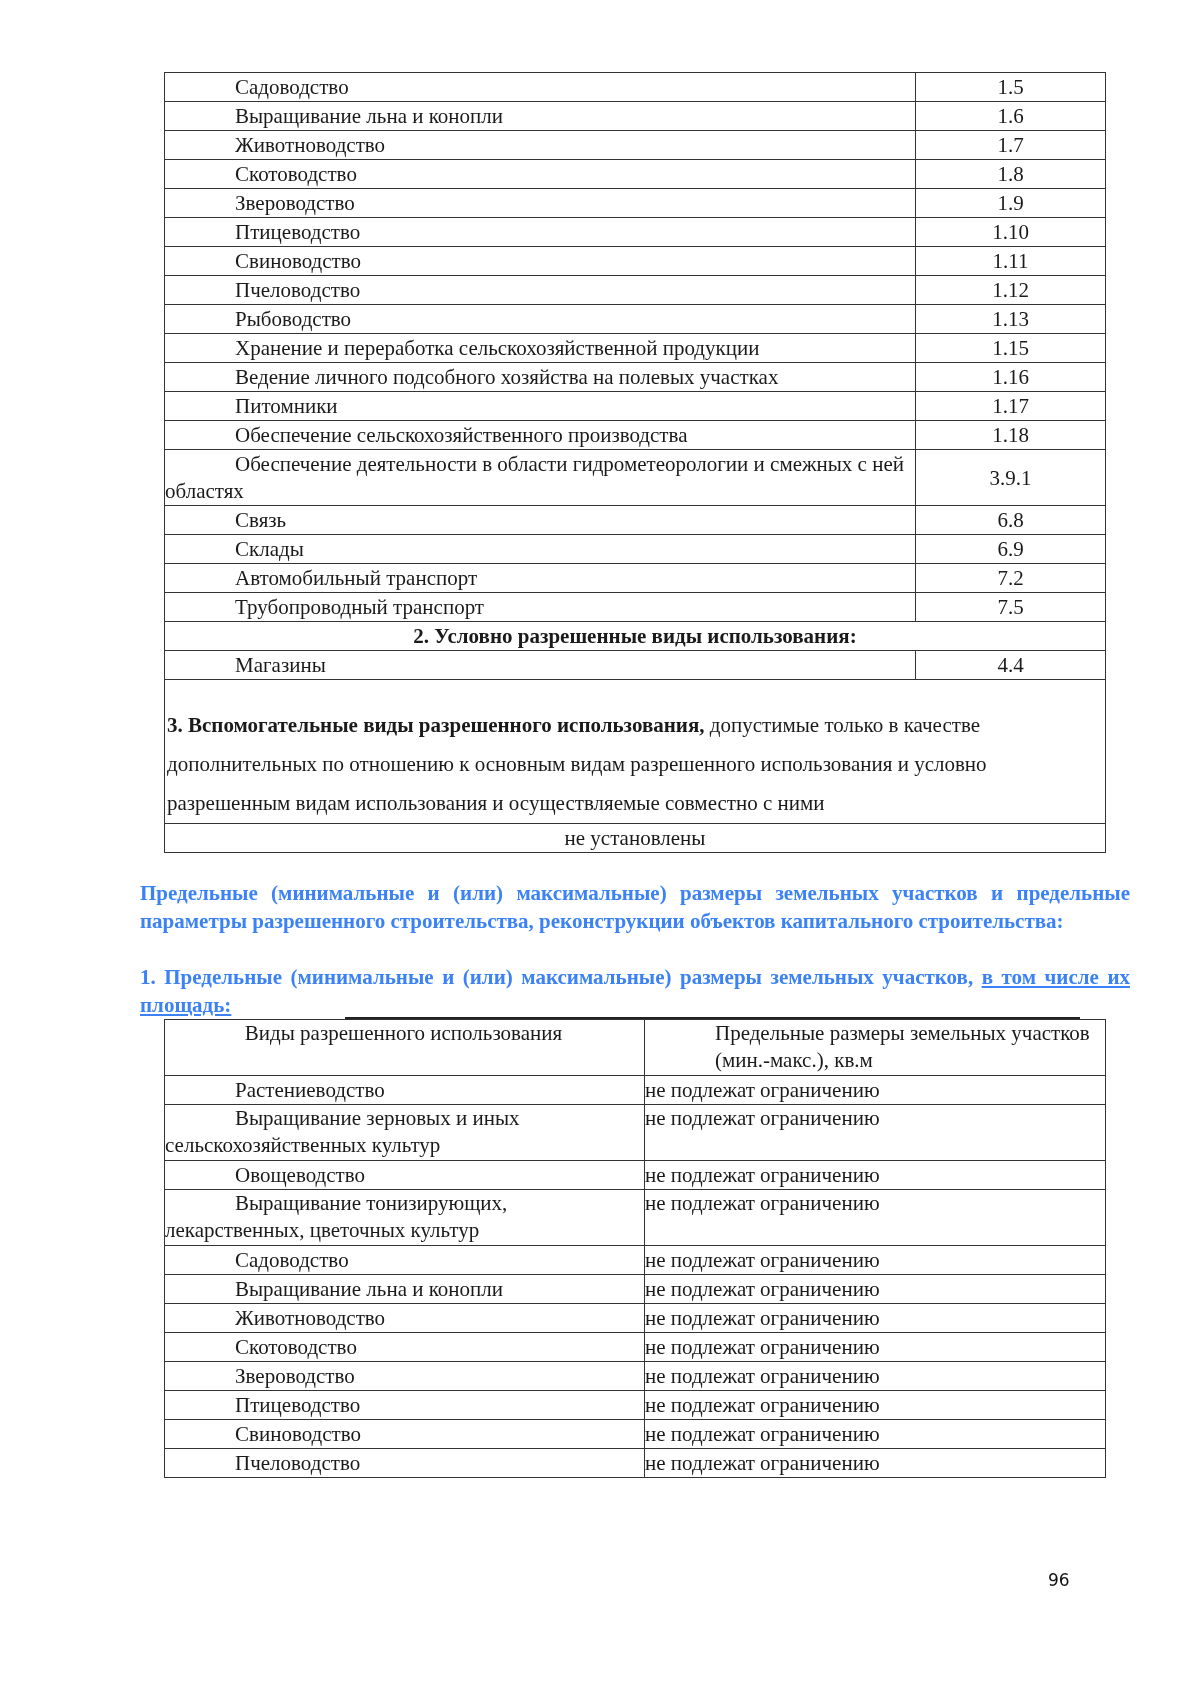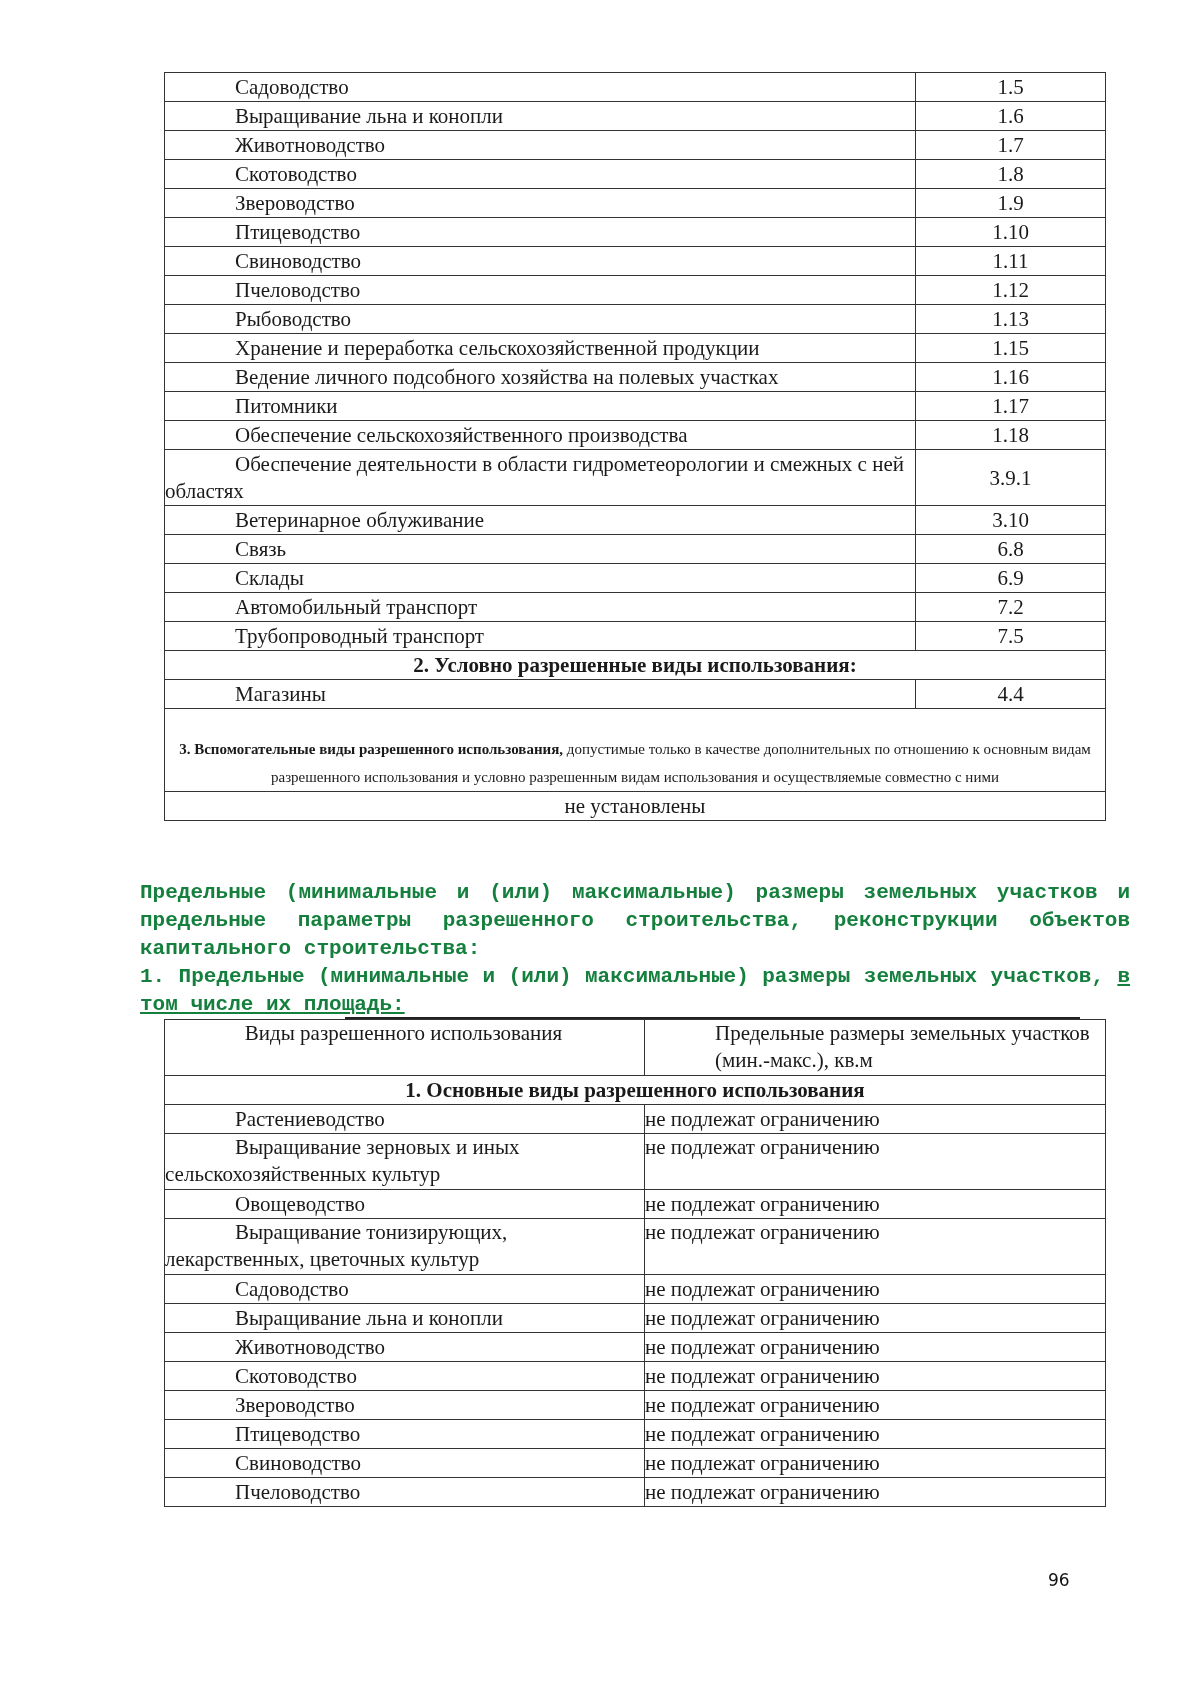--- a/index.html
+++ b/index.html
@@ -53,40 +53,39 @@
     }
     #t1 tr.r1 td { height: 27px; }
     #t1 tr.r2 td { height: 55px; }
     #t1 tr.r2 td.name .txt { line-height: 27px; }
     #t1 td.section-head {
       text-align: center;
       font-weight: bold;
       height: 27px;
     }
     #t1 td.aux {
-      text-align: center;
       padding-top: 26px;
-      line-height: 28px;
-      font-size: 15px;
+      line-height: 39px;
+      font-size: 21px;
     }
     #t1 td.aux b { font-weight: bold; }
     #t1 td.none {
       text-align: center;
       height: 27px;
     }
     
     .heading {
       position: absolute;
       left: 140px;
       width: 990px;
-      font-family: Liberation Mono, monospace;
+      font-family: Liberation Serif, serif;
       font-weight: bold;
       font-size: 21px;
       line-height: 28px;
-      color: #15803d;
+      color: #3b82f6;
       text-align: justify;
     }
     #h1 {
       top: 879px;
       text-align-last: left;
     }
     #h2 {
       top: 963px;
     }
     #h2 .ul {
@@ -229,26 +228,20 @@
         <td class="code">1.18</td>
       </tr>
       <tr class="r2">
         <td class="name">
             <span class="txt">Обеспечение деятельности в области гидрометеорологии и смежных с ней областях</span>
           </td>
         <td class="code">3.9.1</td>
       </tr>
       <tr class="r1">
         <td class="name">
-            <span class="txt">Ветеринарное облуживание</span>
-          </td>
-        <td class="code">3.10</td>
-      </tr>
-      <tr class="r1">
-        <td class="name">
             <span class="txt">Связь</span>
           </td>
         <td class="code">6.8</td>
       </tr>
       <tr class="r1">
         <td class="name">
             <span class="txt">Склады</span>
           </td>
         <td class="code">6.9</td>
       </tr>
@@ -288,23 +281,20 @@
   <div class="underline-ext"></div>
 
   <table id="t2">
     <tbody>
       <tr class="hdr">
         <td class="name">
             <span class="txt">Виды разрешенного использования</span>
           </td>
         <td class="val">Предельные размеры земельных участков (мин.-макс.), кв.м</td>
       </tr>
-      <tr>
-        <td class="section-head" colspan="2">1. Основные виды разрешенного использования</td>
-      </tr>
       <tr class="r1">
         <td class="name">
             <span class="txt">Растениеводство</span>
           </td>
         <td class="val">не подлежат ограничению</td>
       </tr>
       <tr class="r2">
         <td class="name">
             <span class="txt">Выращивание зерновых и иных сельскохозяйственных культур</span>
           </td>

